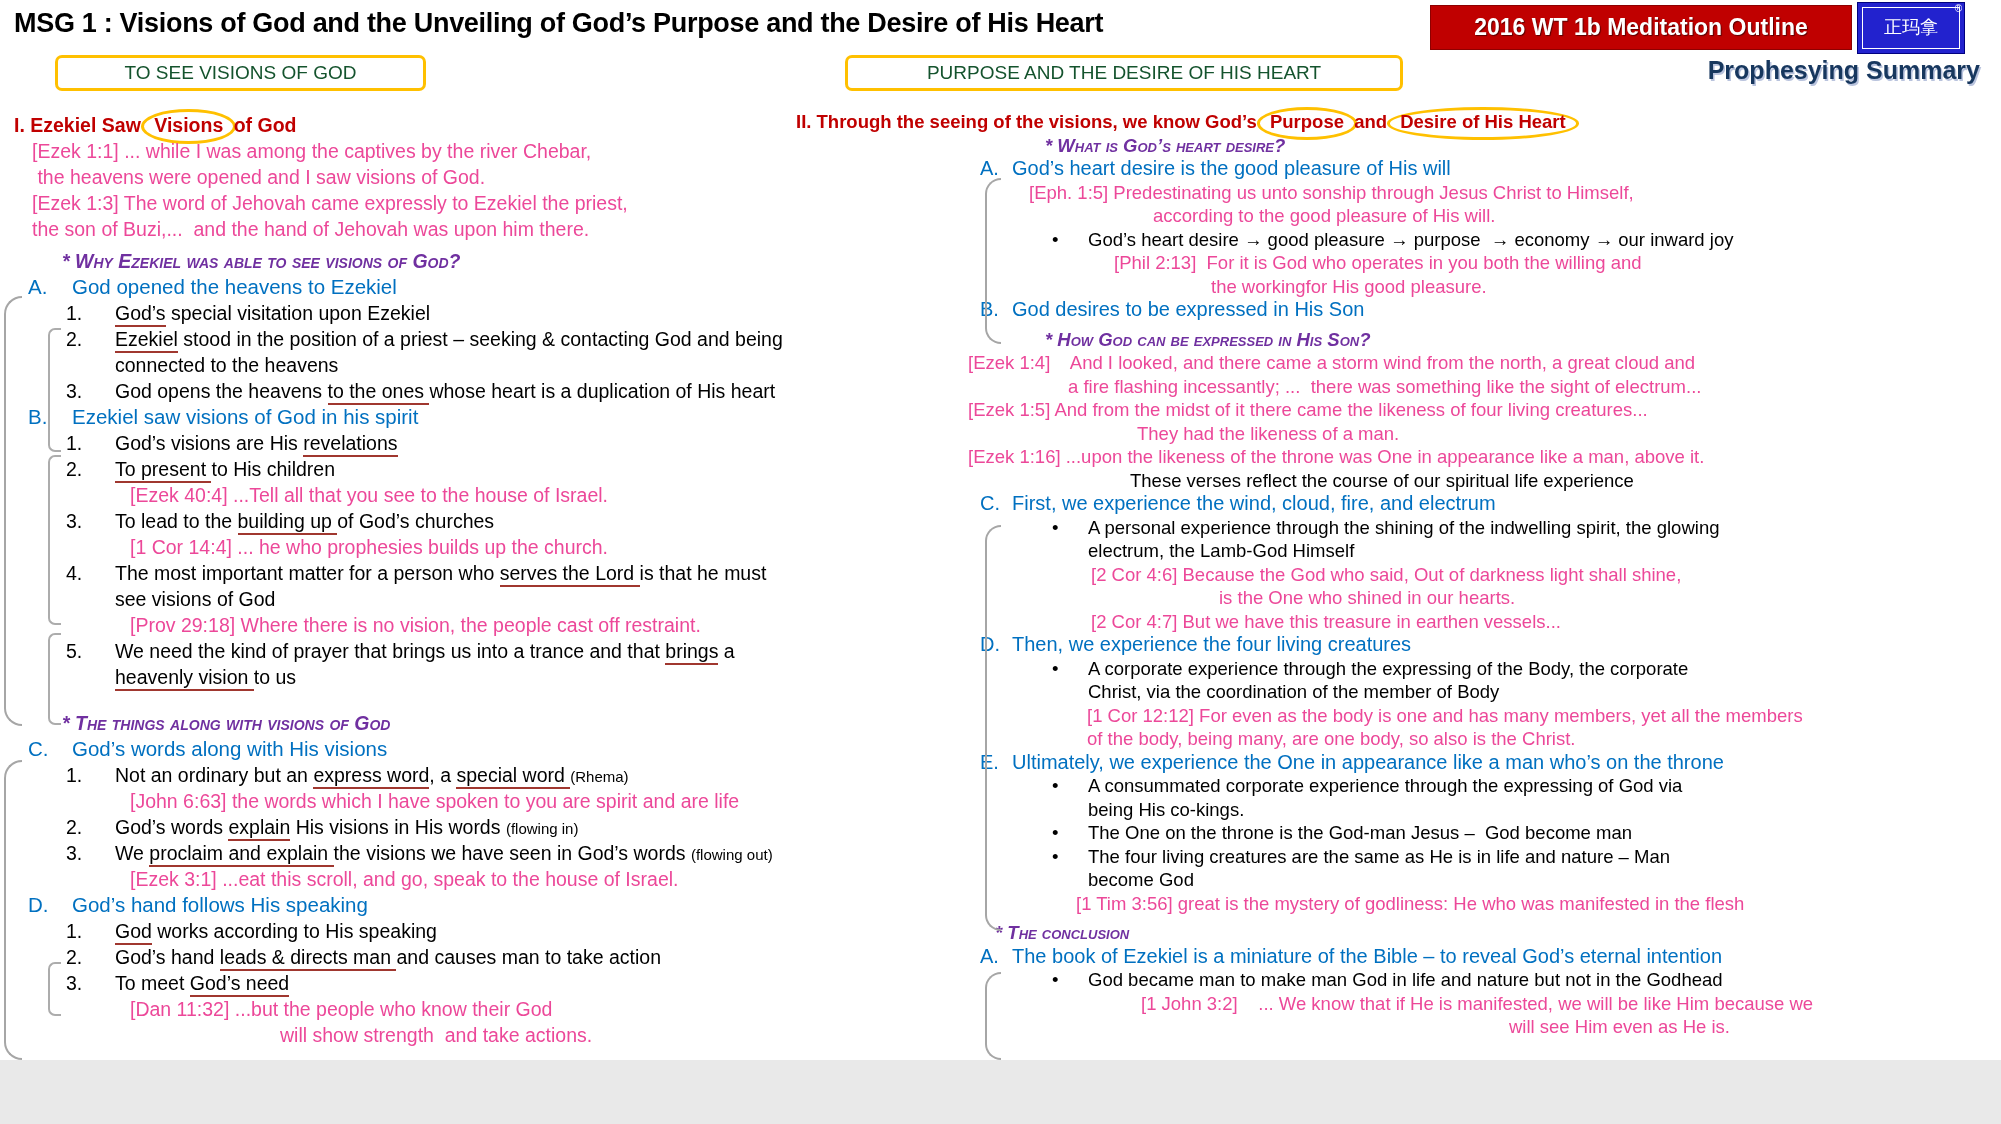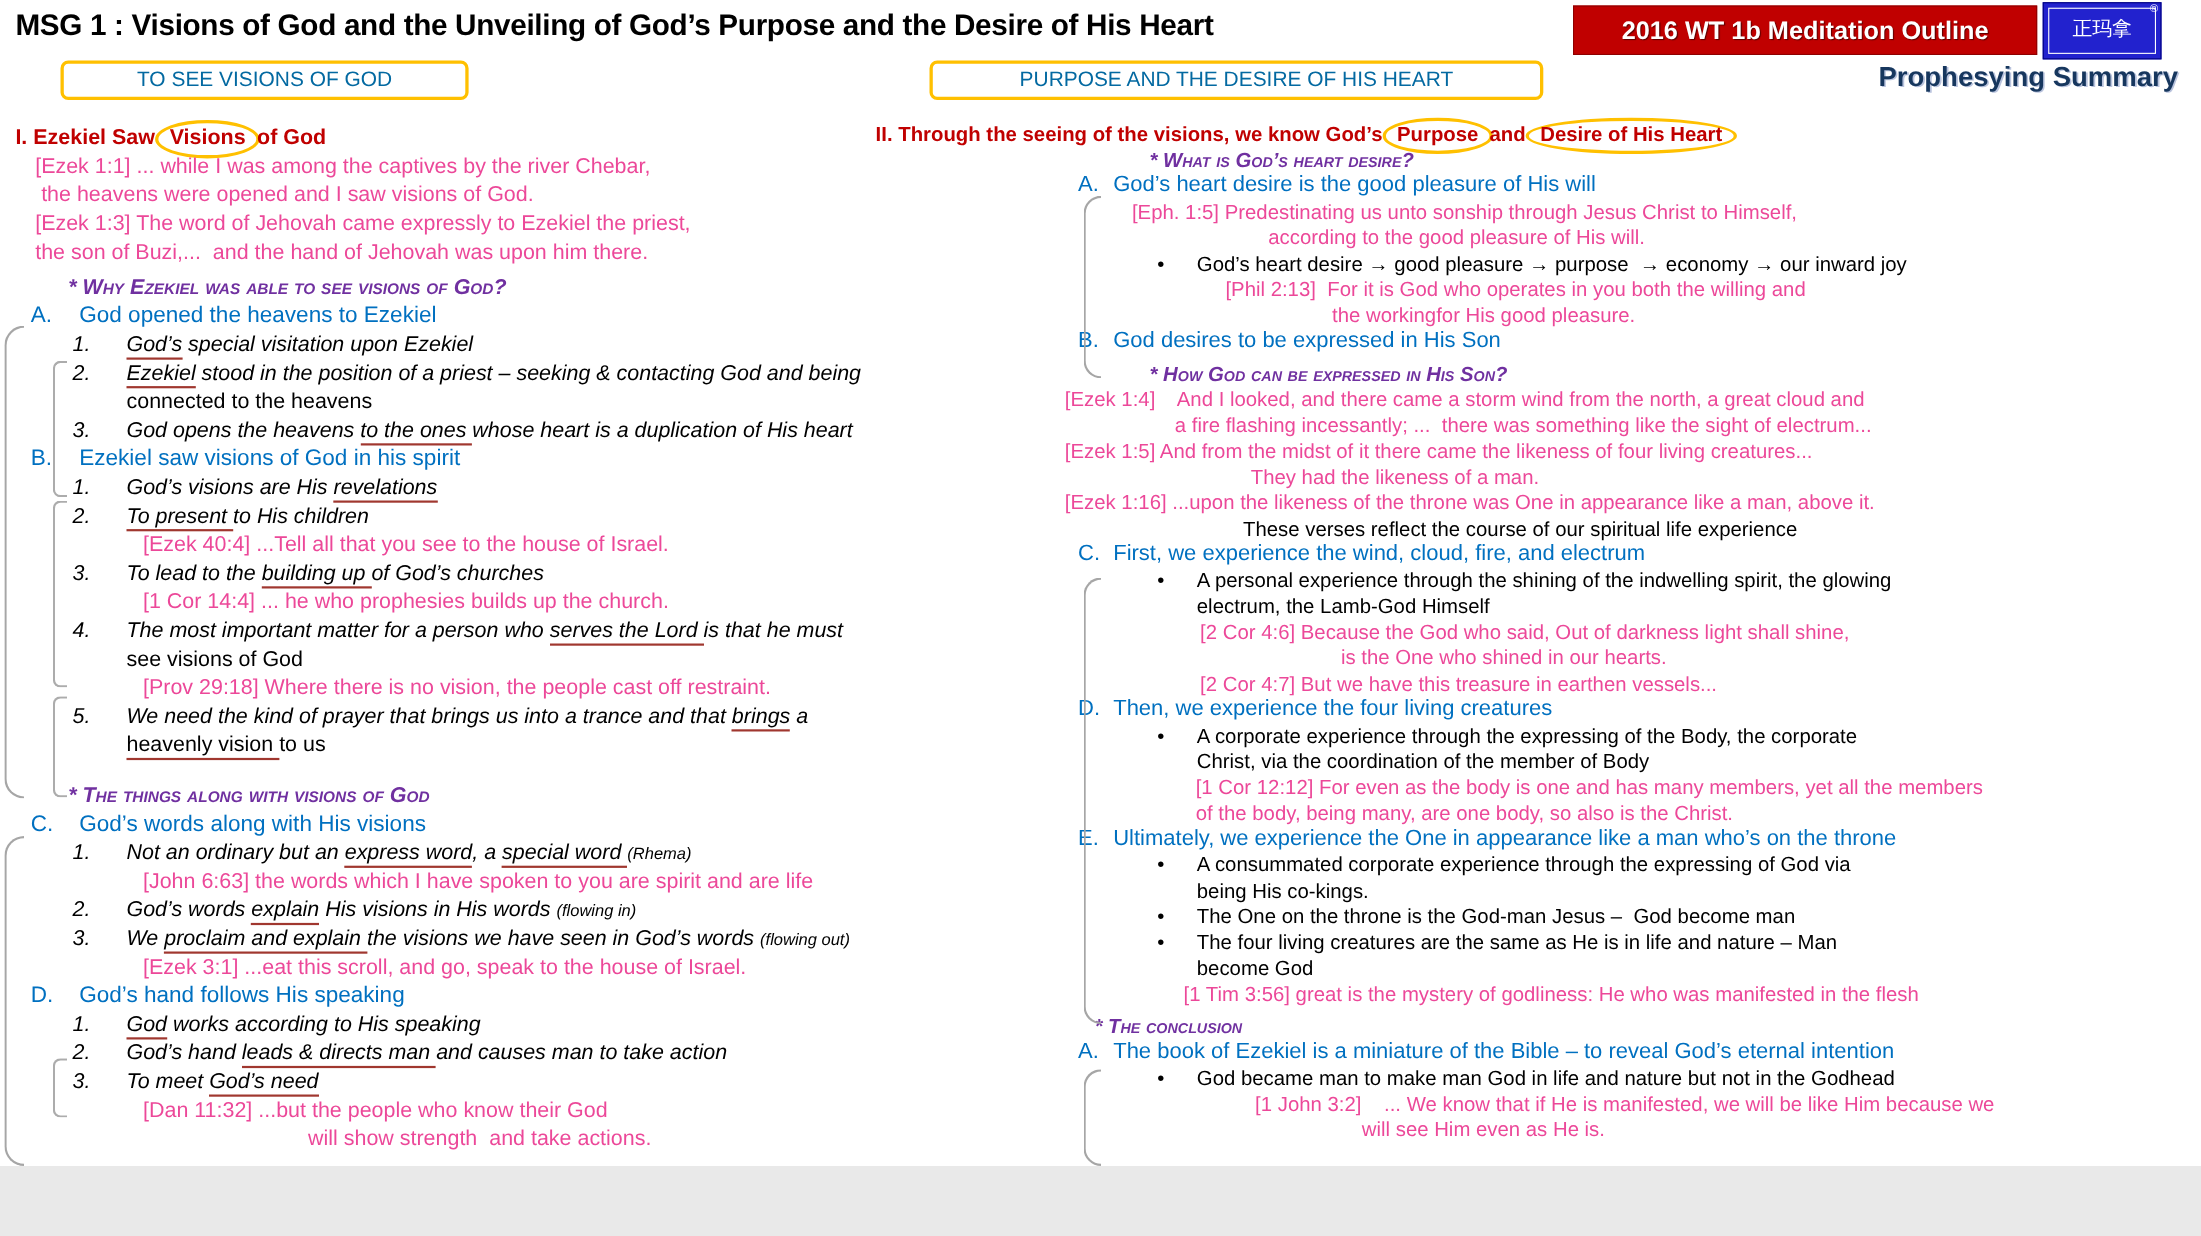--- a/index.html
+++ b/index.html
@@ -12,62 +12,62 @@
           color:#fff;font-weight:bold;font-size:23px;text-align:center;line-height:43px;
           text-shadow:1px 1px 1px #5a0000;border:1px solid #8e0000;}
   #logo{position:absolute;left:1857px;top:2px;width:106px;height:50px;background:#2222CE;border:1px solid #00007f;}
   #logo .inner{position:absolute;left:4px;top:4px;right:4px;bottom:4px;border:1.5px solid #fff;
           color:#fff;text-align:center;line-height:40px;font-size:18px;
           font-family:Liberation Mono, monospace;}
   #logo .reg{position:absolute;right:2px;top:0;font-size:10px;color:#fff;}
   #subtitle{position:absolute;left:1450px;top:56px;width:530px;text-align:right;
           font-size:25px;font-weight:bold;color:#17375E;text-shadow:1.5px 1.5px 0 #b9c3dd;}
   .ybox{position:absolute;top:55px;height:26px;border:3px solid #FFC000;border-radius:7px;
-        background:#fff;text-align:center;font-size:19px;color:#0369a1;padding-top:4px;}
+        background:#fff;text-align:center;font-size:19px;color:#14532d;padding-top:4px;}
   #yboxL{left:55px;width:365px;}
   #yboxR{left:845px;width:552px;}
   
   #colL{position:absolute;left:10px;top:112px;width:778px;}
   #colR{position:absolute;left:790px;top:110px;width:1211px;}
   #colL .ln{font-size:19.5px;line-height:26px;height:26px;}
   #colR .ln{font-size:18.5px;line-height:23.5px;height:23.5px;}
   .g{color:#ec4899;}
   .q{color:#7030A0;font-weight:bold;font-style:italic;font-variant:small-caps;}
   .sec{color:#0070C0;}
   .u{border-bottom:2.5px solid #A0372F;padding-bottom:0.5px;}
   .sm{font-size:15px;}
   .mk{display:inline-block;}
   
   .l-h1{font-size:25px;font-weight:bold;color:#C00000;height:36px;line-height:32px;padding-left:4px;}
   .l-v{padding-left:22px;}
   .l-q{padding-left:52px;font-size:21px;font-style:italic;}
   #colL .sec{padding-left:18px;font-size:20.5px;}
   #colL .sec .mk{width:44px;}
-  .l-it{padding-left:56px;font-style:italic;}
+  .l-it{padding-left:56px;}
   .l-it .mk{width:49px;}
   .l-itc{padding-left:105px;}
   .l-gs{padding-left:120px;font-size:19px;}
   .l-gs2{padding-left:270px;font-size:19px;}
   
   .r-h1{font-size:23.5px;font-weight:bold;color:#C00000;height:34px;line-height:30px;padding-left:6px;}
   .r-q{padding-left:255px;font-size:19.5px;}
   .r-qc{padding-left:205px;font-size:20px;}
   #colR .sec{padding-left:190px;font-size:20px;}
   #colR .sec .mk{width:32px;}
   .r-b{padding-left:262px;font-size:19px;}
   .r-b .mk{width:36px;}
   .r-bc{padding-left:298px;font-size:19px;}
   .r-gA{padding-left:239px;}  .r-gA2{padding-left:363px;}
   .r-gP{padding-left:324px;}  .r-gP2{padding-left:421px;}
   .r-gE{padding-left:178px;}  .r-gEa{padding-left:278px;}  .r-gEb{padding-left:347px;}
   .r-note{padding-left:340px;font-size:20.5px;}
   .r-gC{padding-left:301px;}  .r-gCb{padding-left:429px;}
   .r-gD{padding-left:297px;}
   .r-gT{padding-left:286px;}
-  .r-gJ{padding-left:351px;}  .r-gJ2{padding-left:448px;}
+  .r-gJ{padding-left:351px;}  .r-gJ2{padding-left:448px;text-align:center;}
   .gap6{margin-top:6px;} .gap20{margin-top:20px;}
   
   .circ{display:inline-block;border:3px solid #FFC000;border-radius:50%;
         padding:0 10px 3px;margin:-5px -8px -4px -5px;}
   
   .brace{position:absolute;width:16px;border:2.5px solid #A6A6A6;border-right:none;
          border-radius:22px 0 0 22px;}
   .sqbrace{position:absolute;width:11px;border:2px solid #ACACAC;border-right:none;
          border-radius:7px 0 0 7px;}
   

